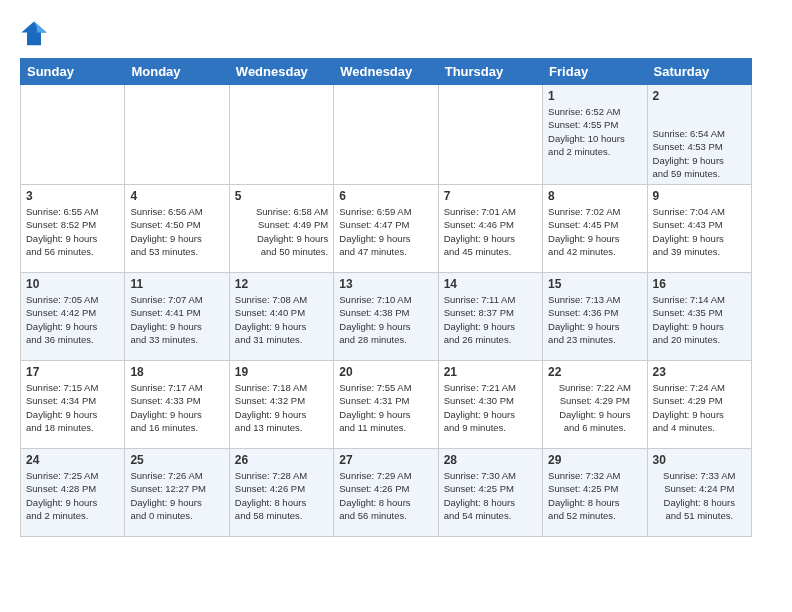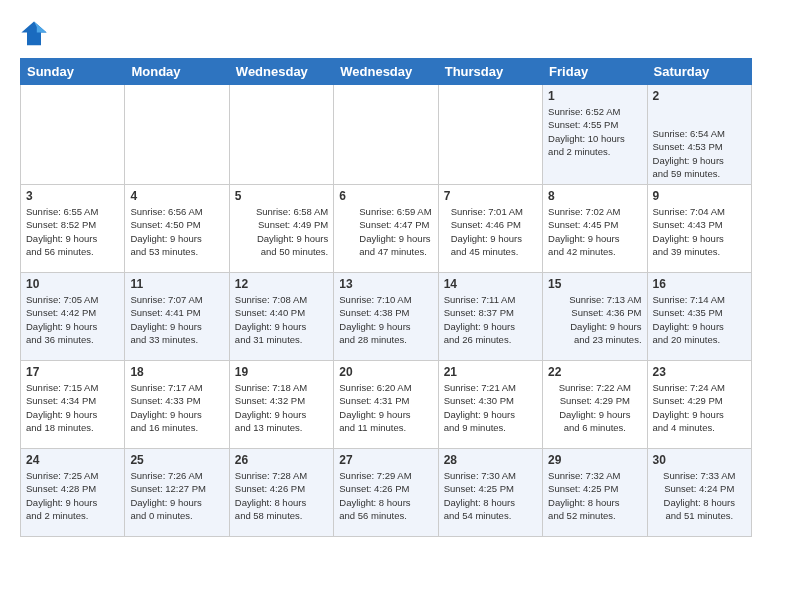--- a/index.html
+++ b/index.html
@@ -167,28 +167,28 @@
           </td>
           <td>
             <span class="day-num">5</span>
             <div class="cell-info" style="white-space: pre-line; text-align: right;">Sunrise: 6:58 AM
 Sunset: 4:49 PM
 Daylight: 9 hours
 and 50 minutes.</div>
           </td>
           <td>
             <span class="day-num">6</span>
-            <div class="cell-info" style="white-space: pre-line; margin-left: 20px;">Sunrise: 6:59 AM
+            <div class="cell-info" style="white-space: pre-line;">Sunrise: 6:59 AM
 Sunset: 4:47 PM
 Daylight: 9 hours
 and 47 minutes.</div>
           </td>
           <td>
             <span class="day-num">7</span>
-            <div class="cell-info" style="white-space: pre-line; margin-left: 7px;">Sunrise: 7:01 AM
+            <div class="cell-info" style="white-space: pre-line;">Sunrise: 7:01 AM
 Sunset: 4:46 PM
 Daylight: 9 hours
 and 45 minutes.</div>
           </td>
           <td>
             <span class="day-num">8</span>
             <div class="cell-info" style="white-space: pre-line;">Sunrise: 7:02 AM
 Sunset: 4:45 PM
 Daylight: 9 hours
 and 42 minutes.</div>
@@ -232,21 +232,21 @@
           </td>
           <td>
             <span class="day-num">14</span>
             <div class="cell-info" style="white-space: pre-line;">Sunrise: 7:11 AM
 Sunset: 8:37 PM
 Daylight: 9 hours
 and 26 minutes.</div>
           </td>
           <td>
             <span class="day-num">15</span>
-            <div class="cell-info" style="white-space: pre-line; text-align: right;">Sunrise: 7:13 AM
+            <div class="cell-info" style="white-space: pre-line;">Sunrise: 7:13 AM
 Sunset: 4:36 PM
 Daylight: 9 hours
 and 23 minutes.</div>
           </td>
           <td>
             <span class="day-num">16</span>
             <div class="cell-info" style="white-space: pre-line;">Sunrise: 7:14 AM
 Sunset: 4:35 PM
 Daylight: 9 hours
 and 20 minutes.</div>
@@ -269,21 +269,21 @@
           </td>
           <td>
             <span class="day-num">19</span>
             <div class="cell-info" style="white-space: pre-line;">Sunrise: 7:18 AM
 Sunset: 4:32 PM
 Daylight: 9 hours
 and 13 minutes.</div>
           </td>
           <td>
             <span class="day-num">20</span>
-            <div class="cell-info" style="white-space: pre-line;">Sunrise: 6:20 AM
+            <div class="cell-info" style="white-space: pre-line;">Sunrise: 7:55 AM
 Sunset: 4:31 PM
 Daylight: 9 hours
 and 11 minutes.</div>
           </td>
           <td>
             <span class="day-num">21</span>
             <div class="cell-info" style="white-space: pre-line;">Sunrise: 7:21 AM
 Sunset: 4:30 PM
 Daylight: 9 hours
 and 9 minutes.</div>

